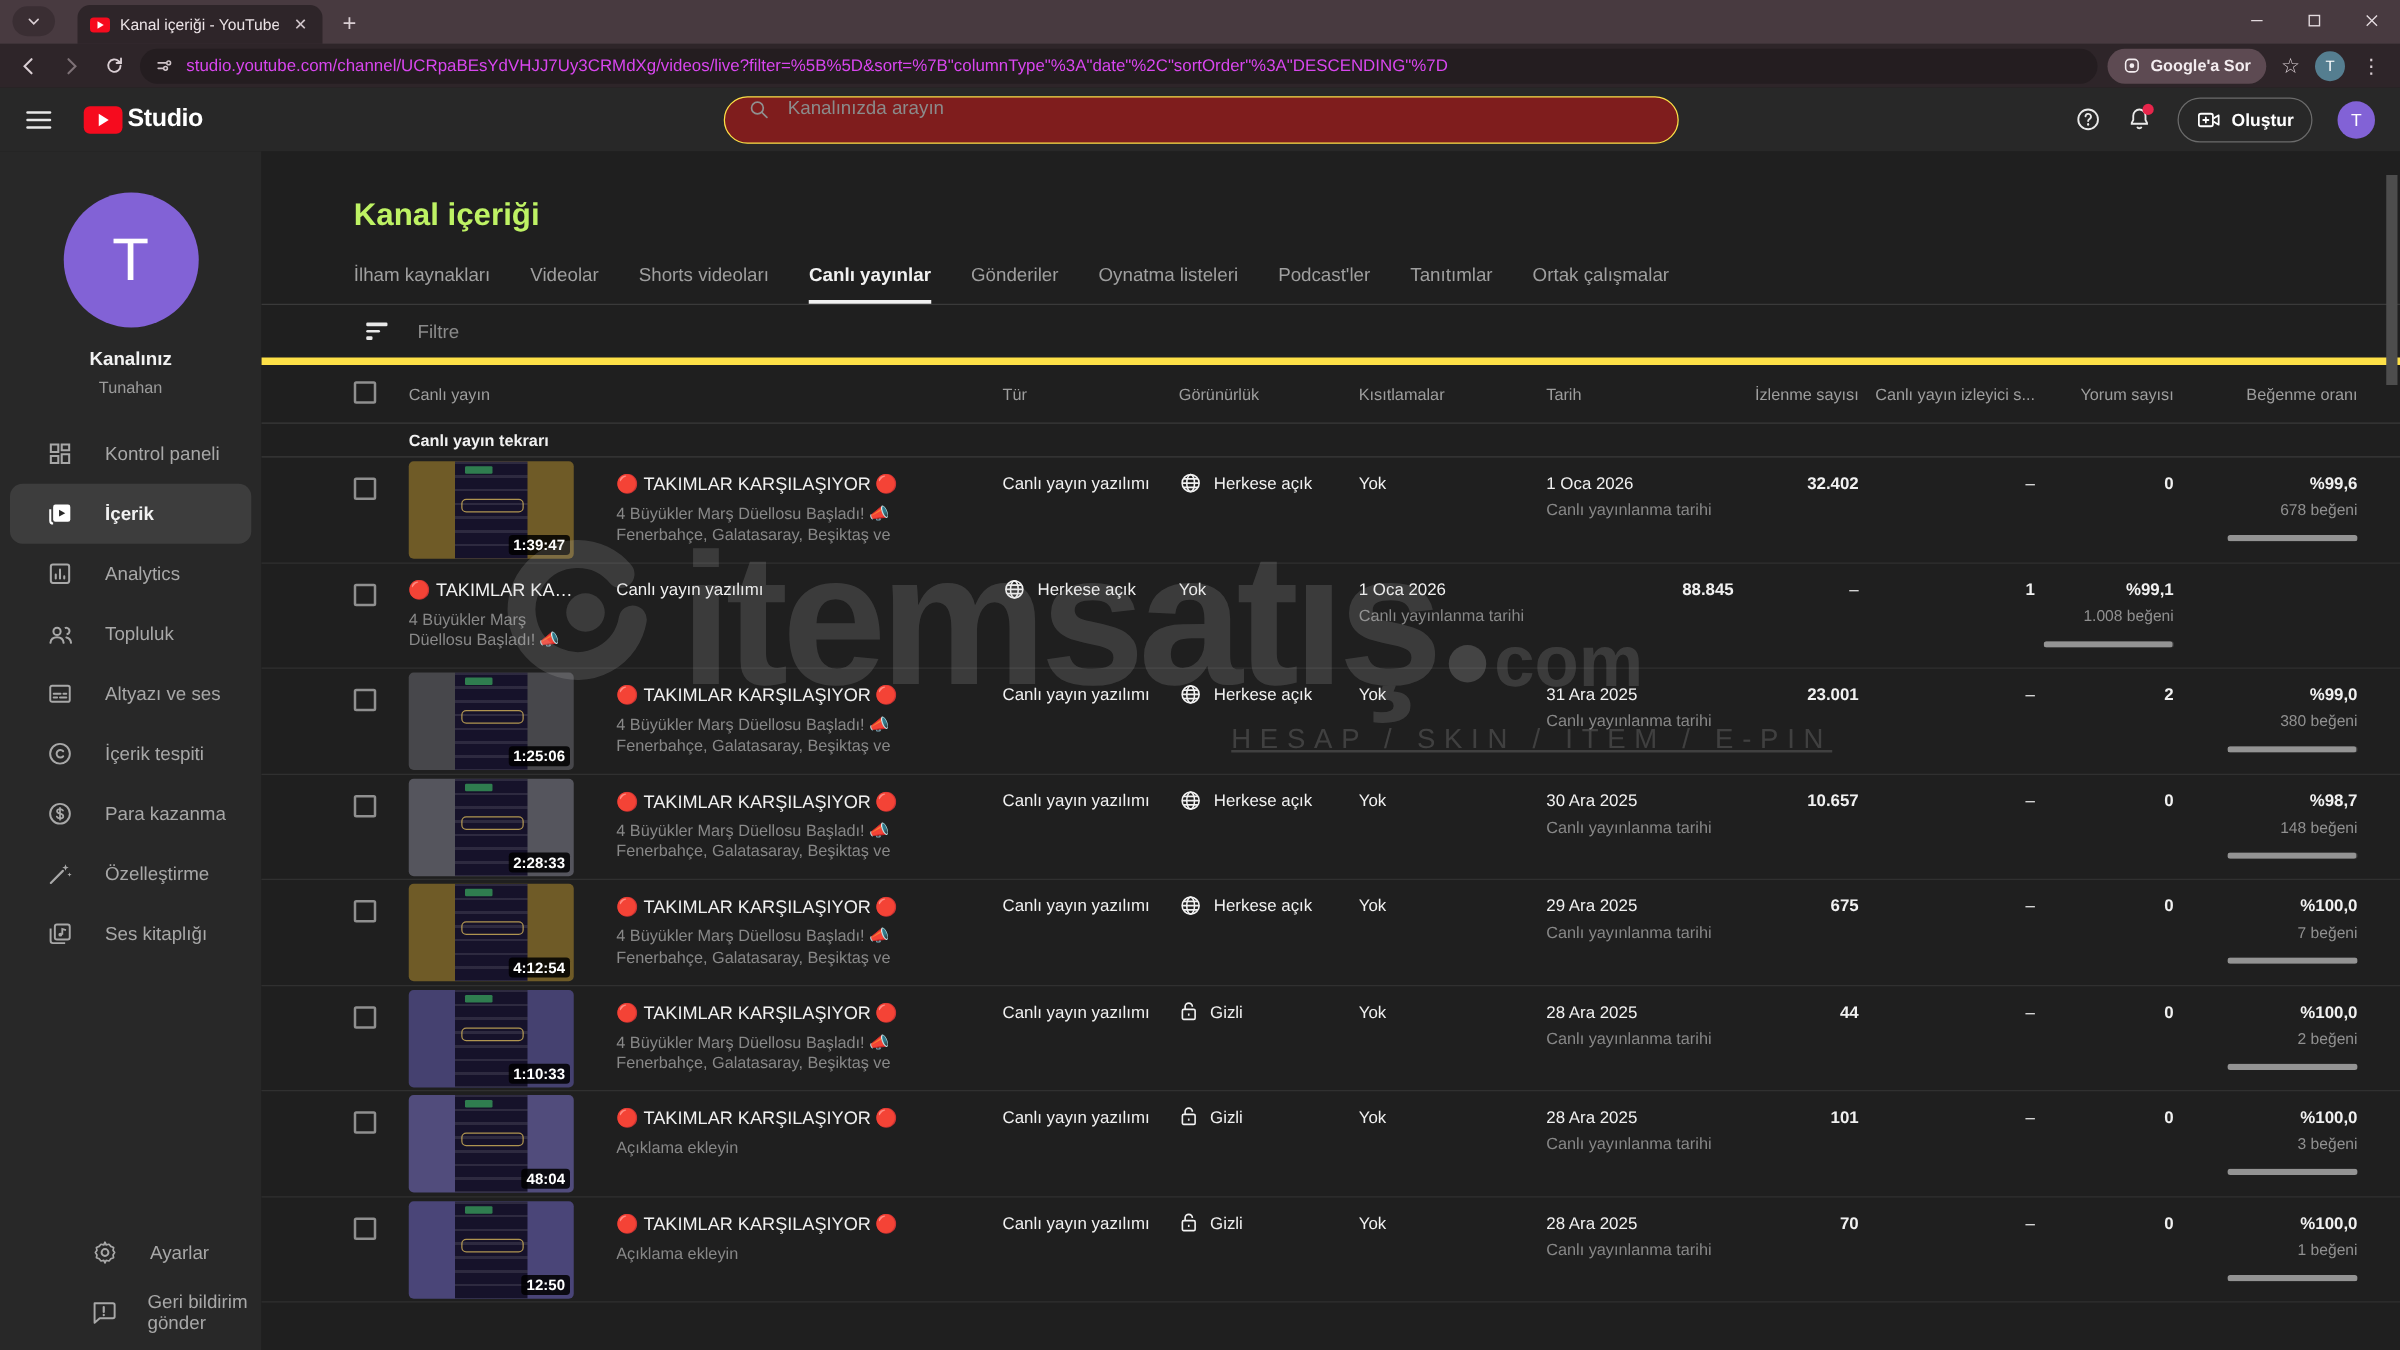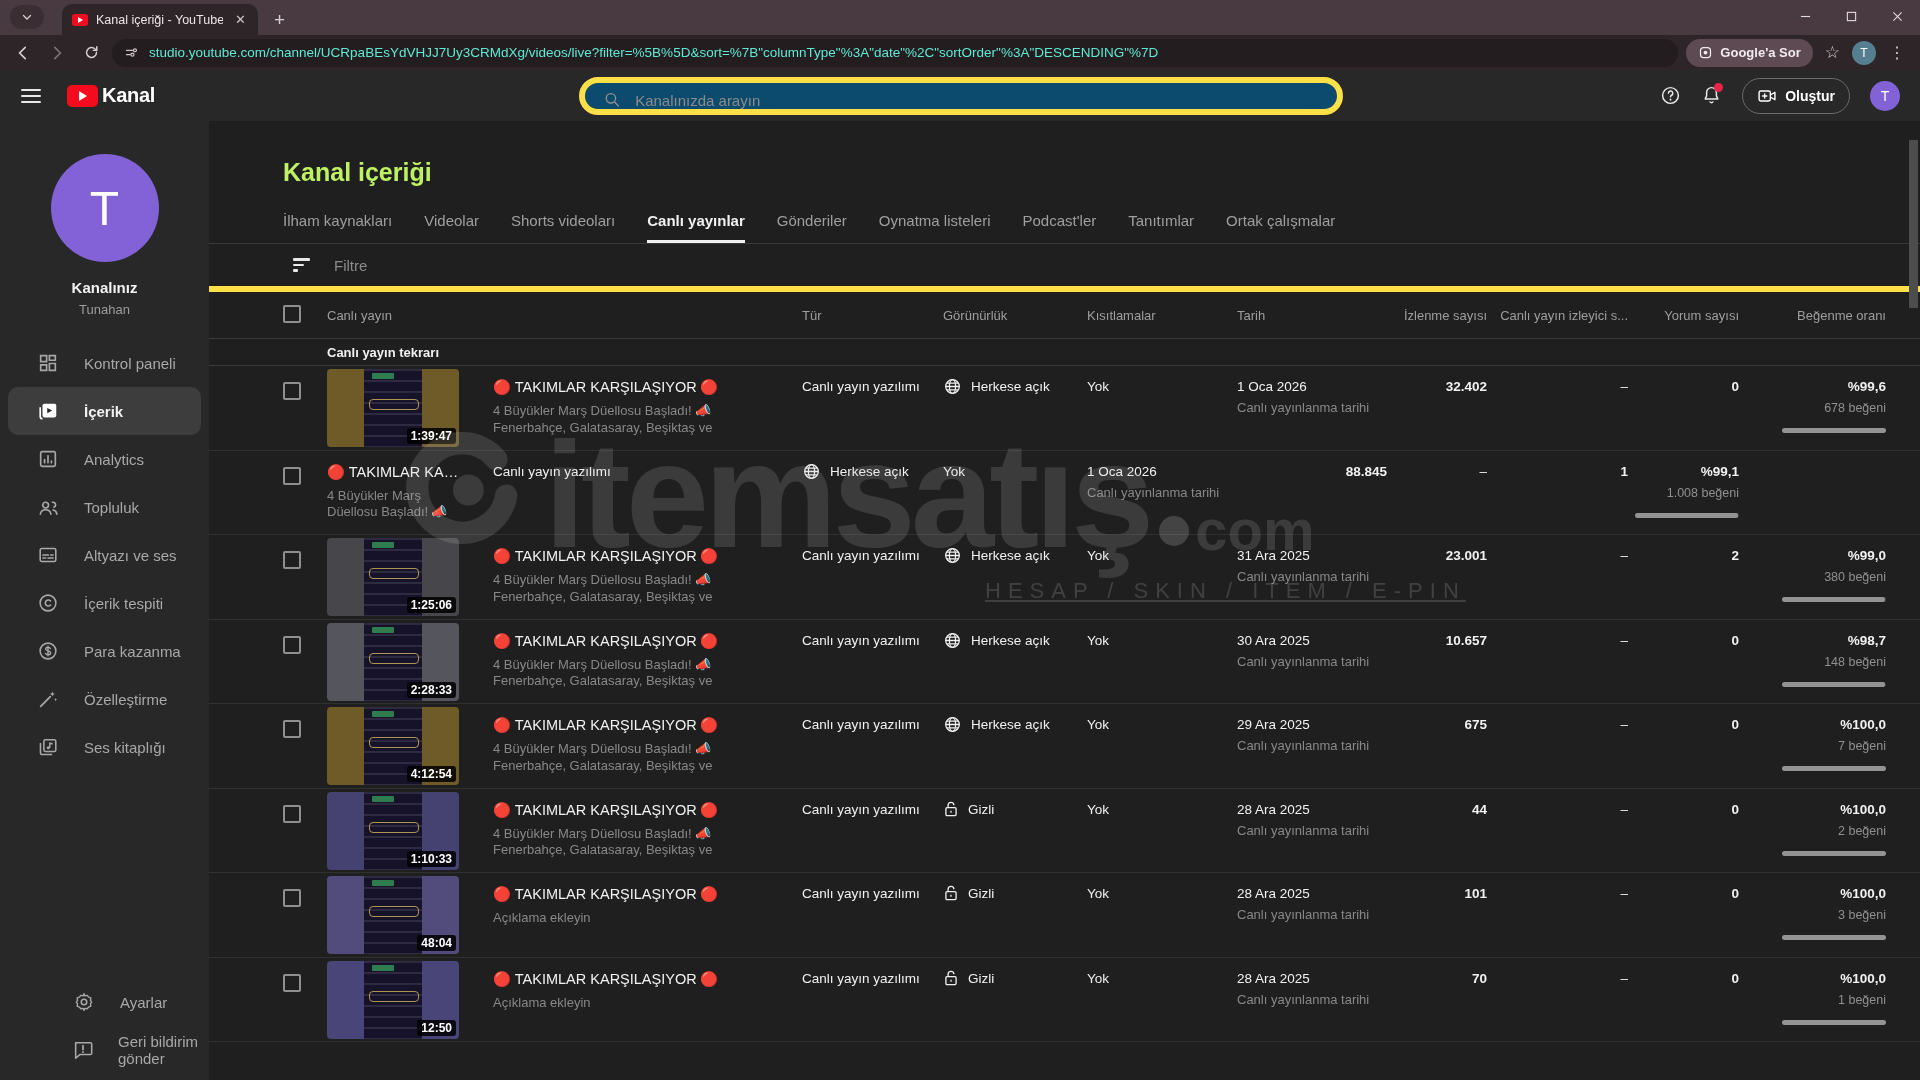--- a/index.html
+++ b/index.html
@@ -20,40 +20,40 @@
   .tab-close { color:#cfc4c9; font-size:13px; padding:1px 4px; border-radius:50%; }
   .newtab { color:#d9ced3; font-size:19px; margin:0 0 4px 8px; padding:0 8px; }
   .wincontrols { position:absolute; right:0; top:0; height:33px; display:flex; }
   .wc { width:46px; height:33px; display:flex; align-items:center; justify-content:center; color:#e3dade; font-size:12px; }
   .navbar { height:35px; background:#2e2529; display:flex; align-items:center; padding:0 10px; gap:8px; }
   .navic { color:#d9ced3; width:26px; height:26px; display:flex; align-items:center; justify-content:center; flex:none; }
   .navic.dim { color:#7d7176; }
   .urlpill { flex:1; height:28px; background:#241d20; border-radius:14px; display:flex; align-items:center;
     padding:0 12px; gap:10px; min-width:0; }
   .urlpill .info { color:#cfc4c9; flex:none; display:flex; }
-  .urltext { color:#5eead4; font-size:13.5px; white-space:nowrap; overflow:hidden; text-overflow:ellipsis; }
+  .urltext { color:#d946ef; font-size:13.5px; white-space:nowrap; overflow:hidden; text-overflow:ellipsis; }
   .askpill { height:28px; background:#5d4a52; border-radius:14px; display:flex; align-items:center; gap:7px;
     padding:0 12px; color:#f3ecef; font-size:13px; font-weight:bold; flex:none; }
   .star { color:#d9ced3; font-size:17px; padding:0 4px; }
   .bavatar { width:24px; height:24px; border-radius:50%; background:#557e90; color:#fff; font-size:12px;
     display:flex; align-items:center; justify-content:center; flex:none; }
   .kebab { color:#d9ced3; font-size:16px; padding:0 5px; letter-spacing:0; }
 
   
   .sheader { position:absolute; top:70px; left:0; width:1920px; height:51px; background:#282828;
     display:flex; align-items:center; padding:0 21px; z-index:6; }
   .burger { width:20px; height:14px; display:flex; flex-direction:column; justify-content:space-between; margin-right:26px; }
   .burger i { height:2px; background:#e8e8e8; border-radius:1px; }
   .brand { display:flex; align-items:center; gap:4px; }
   .playlogo { width:31px; height:22px; background:var(--brand_red); border-radius:5px; position:relative; }
   .playlogo::after { content:""; position:absolute; left:12px; top:6px; border-left:8px solid #fff;
     border-top:5px solid transparent; border-bottom:5px solid transparent; }
   .brandname { color:#fff; font-size:20px; font-weight:bold; letter-spacing:-0.3px; }
-  .searchwrap { position:absolute; left:579px; width:764px; height:38px; background:#0c4a6e;
-    border:6px solid #fde047; border-radius:19px; display:flex; align-items:flex-end; padding:0 18px; gap:14px; }
+  .searchwrap { position:absolute; left:579px; width:764px; height:38px; background:#7f1d1d;
+    border:1px solid #fde047; border-radius:19px; display:flex; align-items:flex-start; padding:0 18px; gap:14px; }
   .searchwrap svg { color:#909090; }
   .searchinput { background:transparent; border:none; outline:none; color:#eee; font-size:15px; width:100%; }
   .searchinput::placeholder { color:#8b8b8b; }
   .hright { position:absolute; right:20px; display:flex; align-items:center; gap:20px; }
   .hic { color:#e9e9e9; display:flex; position:relative; }
   .belldot { position:absolute; right:-1px; top:-2px; width:9px; height:9px; border-radius:50%; background:var(--badge_red); }
   .createbtn { height:36px; border:1px solid #6b6b6b; border-radius:18px; display:flex; align-items:center;
     gap:8px; padding:0 14px; color:#fff; font-size:14px; font-weight:bold; }
   .havatar { width:30px; height:30px; border-radius:50%; background:var(--avatar_purple); color:#fff;
     font-size:14px; display:flex; align-items:center; justify-content:center; }
@@ -209,21 +209,21 @@
 </div>
 
 <div class="sheader">
   <div class="burger">
       <i></i>
       <i></i>
       <i></i>
     </div>
   <div class="brand">
     <span class="playlogo"></span>
-    <span class="brandname">Kanal</span>
+    <span class="brandname">Studio</span>
   </div>
   <div class="searchwrap">
     <svg width="19" height="19" viewBox="0 0 24 24">
         <circle cx="10.5" cy="10.5" r="6.2" fill="none" stroke="currentColor" stroke-width="1.8"></circle>
         <path d="M15.3 15.3L20.5 20.5" stroke="currentColor" stroke-width="1.8" stroke-linecap="round"></path>
       </svg>
     <input class="searchinput" placeholder="Kanalınızda arayın" style="">
   </div>
   <div class="hright">
     <span class="hic">

